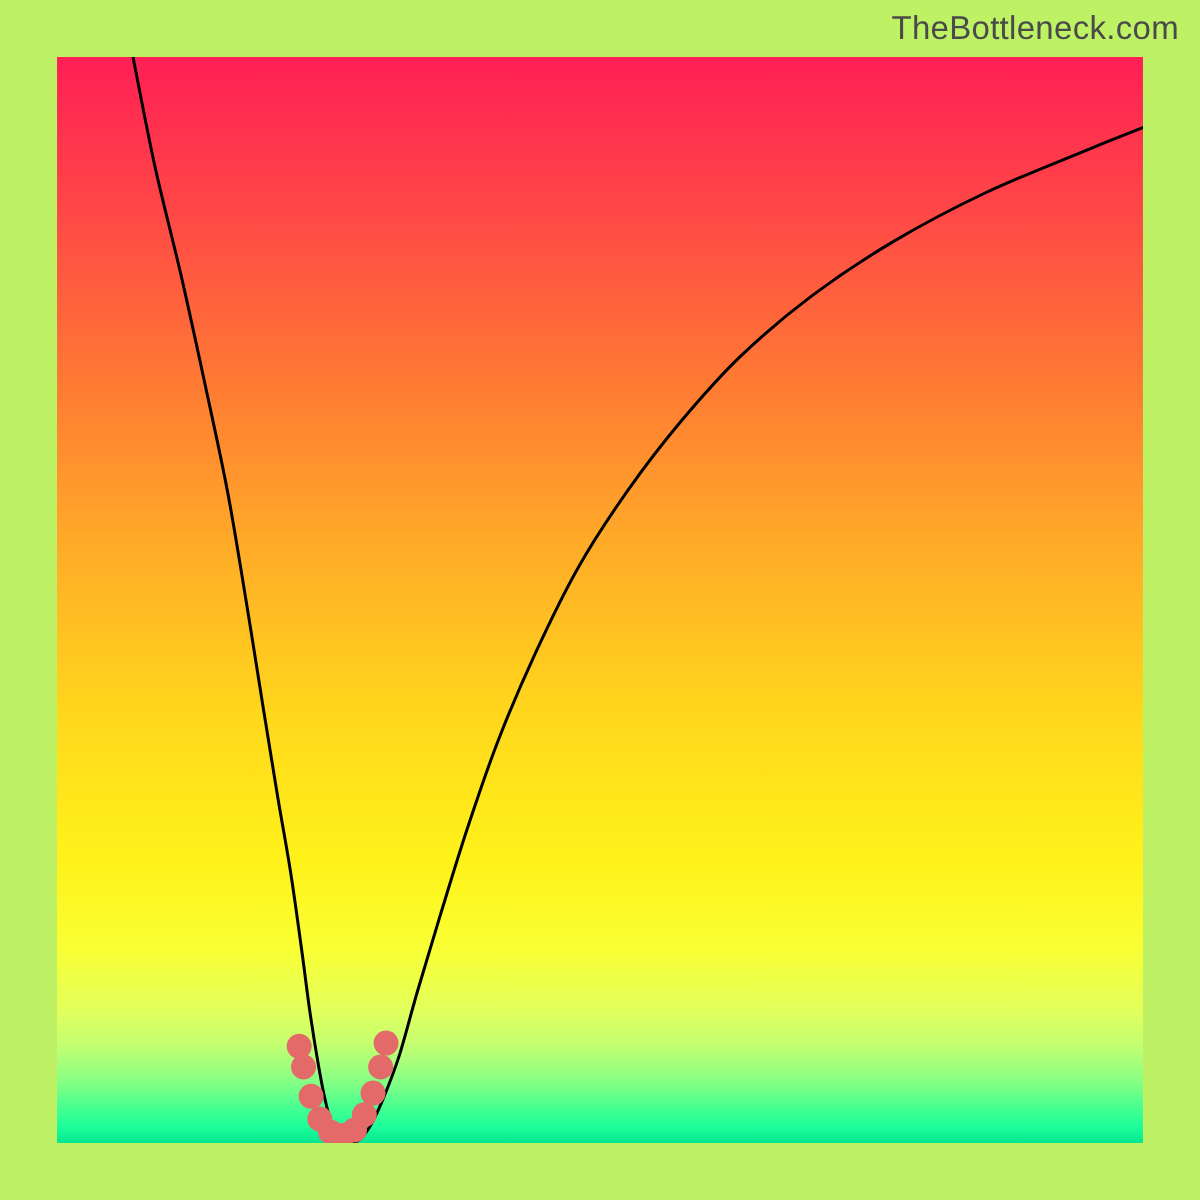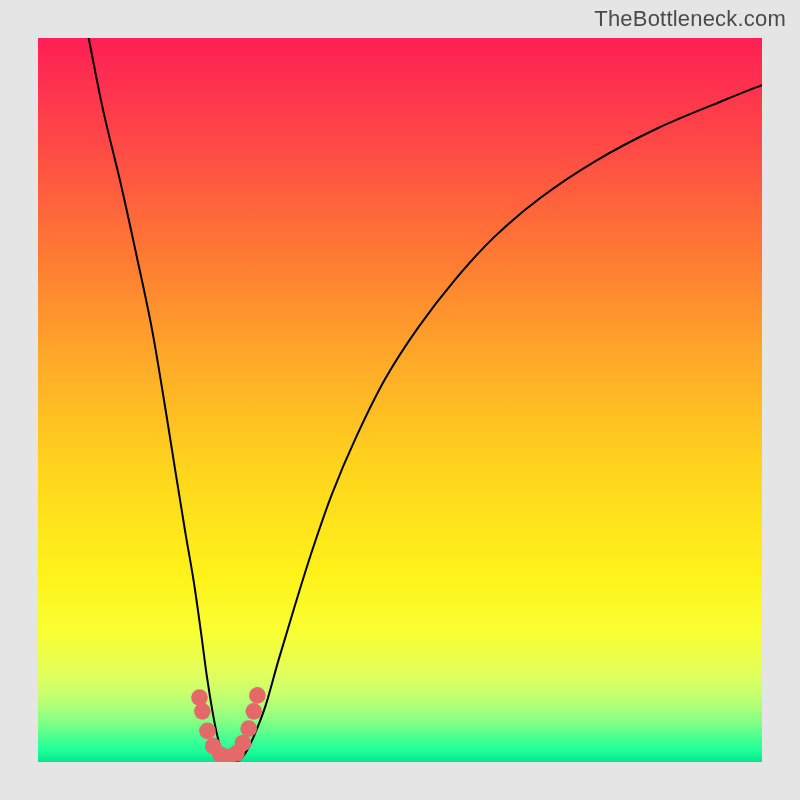--- a/index.html
+++ b/index.html
@@ -10,21 +10,21 @@
     overflow: hidden;
     background: #000;
     font-family: Arial, Helvetica, sans-serif;
   }
   .frame {
     position: absolute;
     left: 0;
     top: 0;
     width: 800px;
     height: 800px;
-    background: #e5e5e5;
+    background: #bef264;
   }
   .plot-area {
     position: absolute;
     left: 38px;
     top: 38px;
     width: 724px;
     height: 724px;
     overflow: hidden;
   }
   .gradient-bg {

